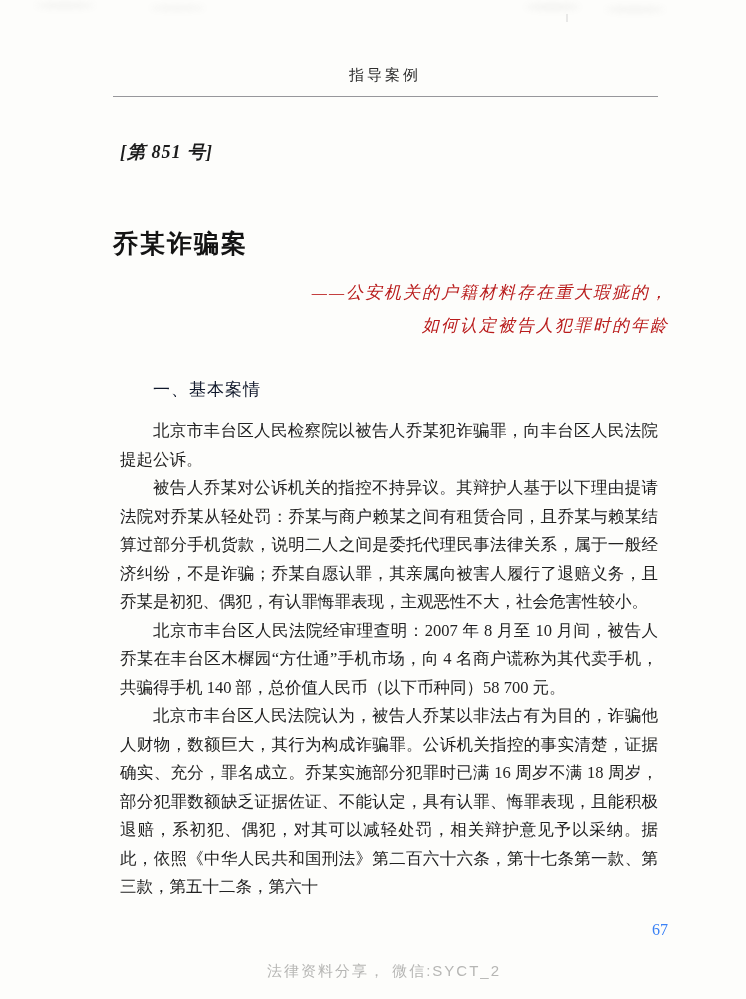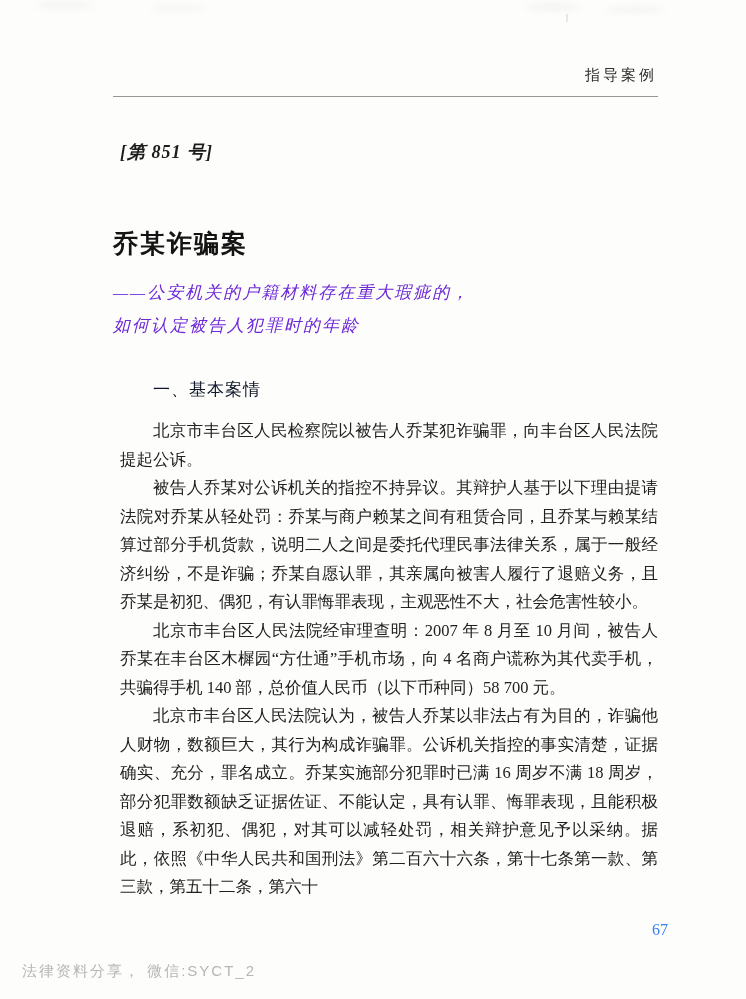--- a/index.html
+++ b/index.html
@@ -27,21 +27,21 @@
   .smudge.s4 { left: 605px; top: 6px; width: 60px; height: 7px; }
   .tick {
     position: absolute;
     left: 566px; top: 14px; width: 2px; height: 8px;
     background: #aaa; opacity: 0.25;
   }
 
   .running-header {
     position: absolute;
     top: 66px; left: 113px; width: 544px;
-    text-align: right;
+    text-align: center;
     font-size: 15px;
     letter-spacing: 3px;
     color: #2e2e2e;
   }
   .header-rule {
     position: absolute;
     top: 96px; left: 113px; width: 545px; height: 1px;
     background: #97979b;
   }
   .case-number {
@@ -57,26 +57,26 @@
     position: absolute;
     top: 227px; left: 113px; width: 545px;
     text-align: left;
     font-size: 25px;
     font-weight: bold;
     letter-spacing: 2px;
     color: #141414;
   }
   .case-subtitle {
     position: absolute;
-    left: 113px; width: 545px;
-    text-align: left;
+    left: 124px; width: 545px;
+    text-align: right;
     font-size: 17px;
     font-style: italic;
     letter-spacing: 2px;
-    color: #6d28d9;
+    color: #b91c1c;
   }
   .subtitle-1 { top: 281px; }
   .subtitle-2 { top: 314px; }
   .section-heading {
     position: absolute;
     top: 378px; left: 153px;
     font-size: 17px;
     font-weight: normal;
     letter-spacing: 1px;
     color: #0f172a;
@@ -97,21 +97,21 @@
     position: absolute;
     top: 921px; left: 113px; width: 555px;
     text-align: right;
     font-size: 16px;
     color: #3b82f6;
   }
   .watermark {
     position: absolute;
     top: 962px; left: 0; width: 746px;
     padding-left: 22px;
-    text-align: left;
+    text-align: center;
     font-size: 15px;
     letter-spacing: 2px;
     color: #b6b6b4;
     font-family: "Liberation Sans", "DejaVu Sans", sans-serif;
   }
 </style>
 </head>
 <body>
 
 <div class="page">

